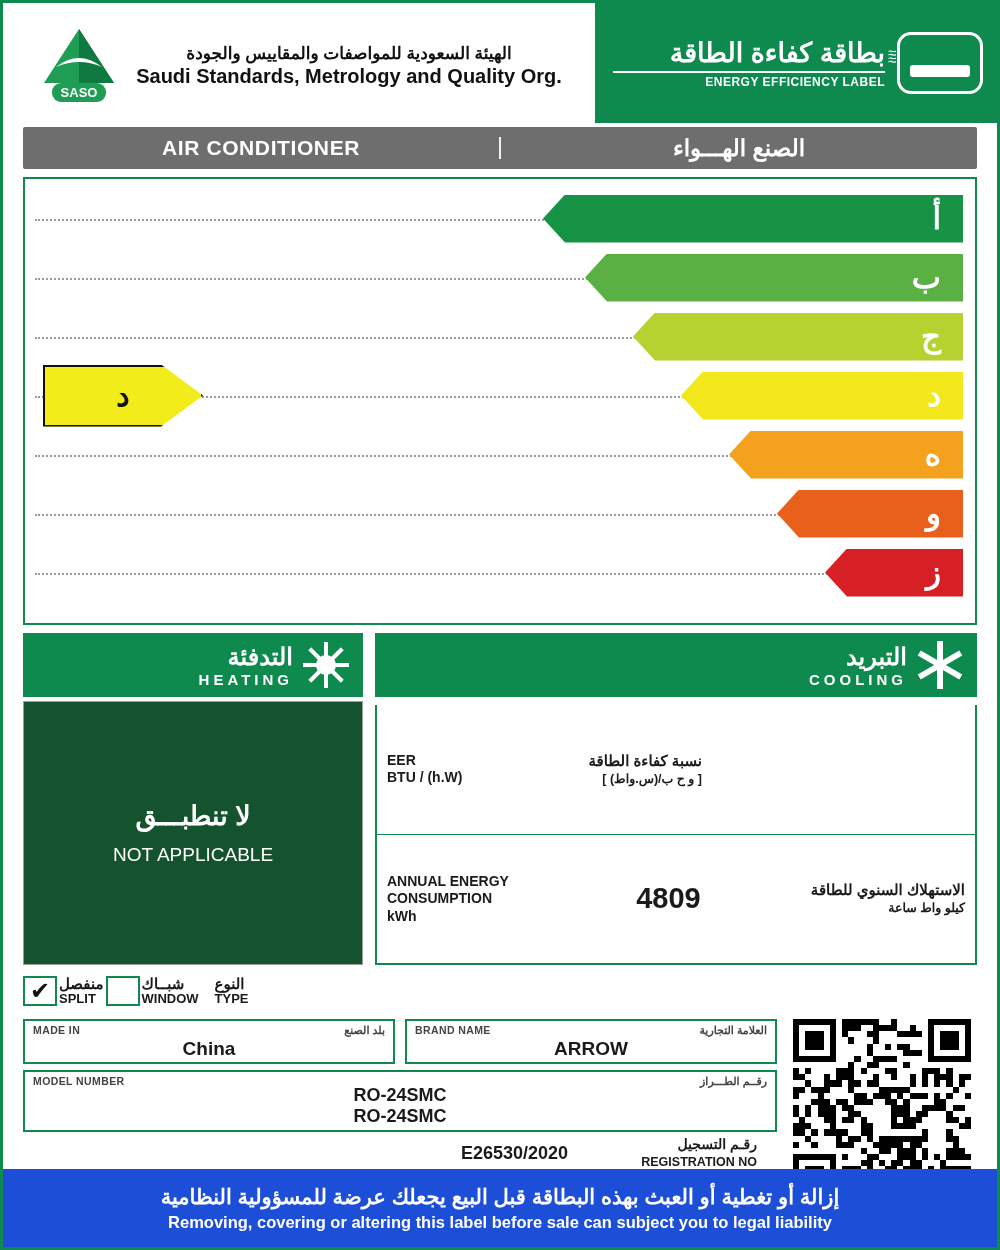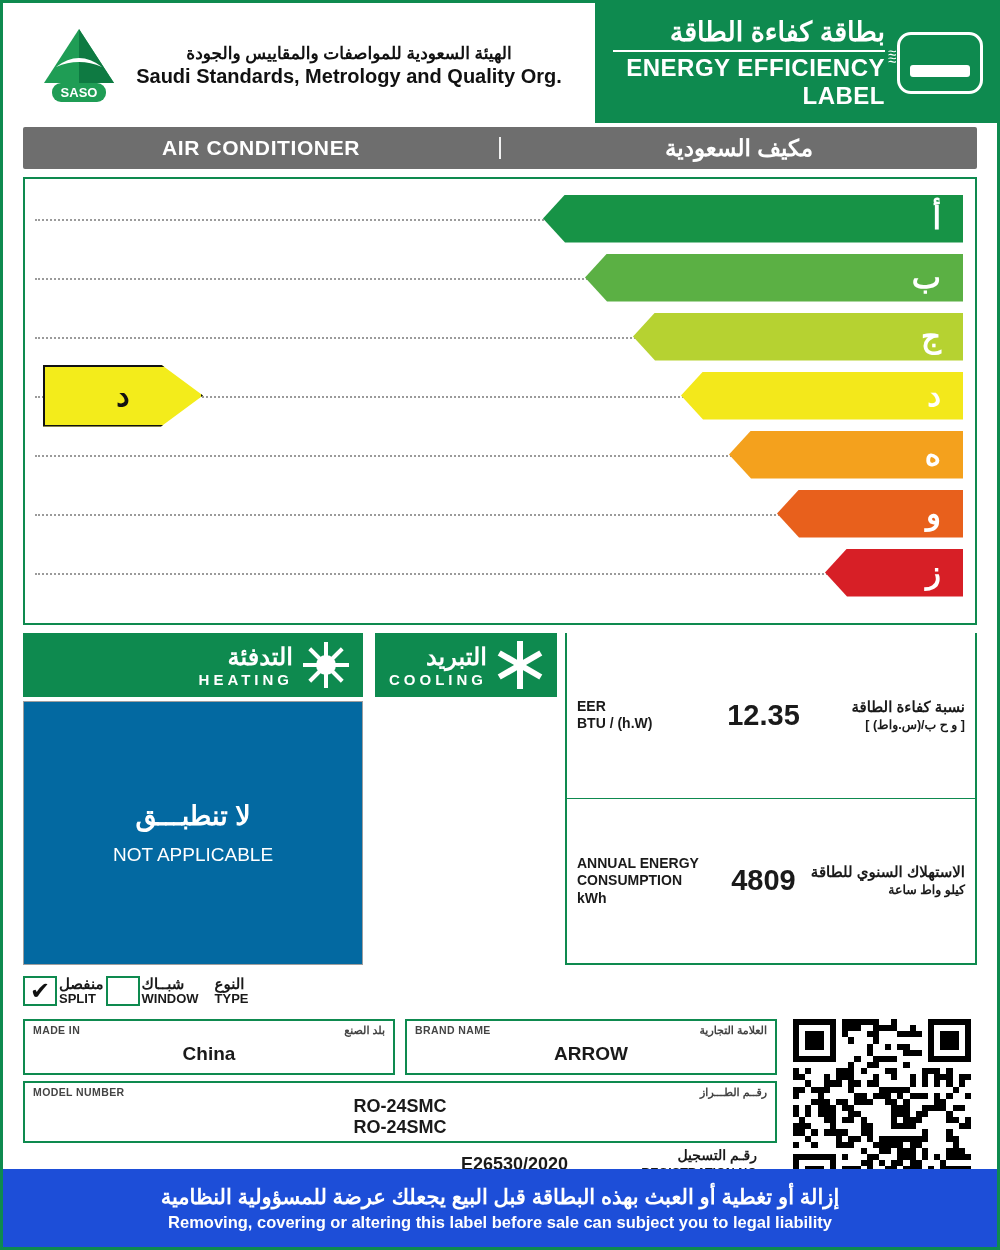--- a/index.html
+++ b/index.html
@@ -41,21 +41,21 @@
     background:#0e8a4f;
     color:#fff;
     display:flex;
     align-items:center;
     justify-content:flex-start;
     gap:12px;
     padding:0 14px 0 18px;
   }
   .eel-texts { text-align:right; flex:1; }
   .eel-ar { font-size:27px; font-weight:bold; letter-spacing:1px; }
-  .eel-en { font-size:24px; font-weight:bold; letter-spacing:0.5px; border-top:2px solid #fff; padding-top:2px; margin-top:2px;}
+  .eel-en { font-size:12px; font-weight:bold; letter-spacing:0.5px; border-top:2px solid #fff; padding-top:2px; margin-top:2px;}
   .ac-icon {
     width:86px;height:62px;border:3px solid #fff;border-radius:14px;
     position:relative;flex:0 0 auto;
   }
   .ac-icon .bar { position:absolute;left:10px;right:10px;bottom:14px;height:12px;background:#fff;border-radius:3px;}
   .ac-icon .waves { position:absolute;left:-12px;top:14px;font-size:15px;color:#fff;line-height:7px;}
   
   .product-bar {
     margin:4px 20px 0 20px;
     height:42px;
@@ -107,37 +107,37 @@
   }
   
   .mid {
     margin:8px 20px 0 20px;
     display:flex;
     gap:12px;
     height:332px;
   }
   .panel { position:relative; }
   .panel-heating { width:340px; display:flex; flex-direction:column;}
-  .panel-cooling { flex:1; display:flex; gap:8px;}
+  .panel-cooling { flex:1; display:flex; flex-direction:column;gap:8px;}
   .panel-head {
     background:#0e8a4f; color:#fff;
     height:64px; display:flex; align-items:center;
     padding:0 14px;
   }
   .ph-texts { flex:1; text-align:right; padding-right:10px;}
   .ph-ar { font-size:24px; font-weight:bold; letter-spacing:1px;}
   .ph-en { font-size:15px; font-weight:bold; letter-spacing:4px;}
   .sun { width:46px;height:46px;position:relative;flex:0 0 auto;}
   .sun .core{position:absolute;left:13px;top:13px;width:20px;height:20px;border-radius:50%;background:#fff;}
   .sun i{position:absolute;left:21px;top:0;width:4px;height:46px;background:#fff;transform-origin:50% 50%;}
   .snow { width:46px;height:46px;position:relative;flex:0 0 auto;}
   .snow i{position:absolute;left:20px;top:-1px;width:6px;height:48px;background:#fff;transform-origin:50% 50%;}
   .heating-body {
     flex:1;
-    background:#0369a1;
+    background:#14532d;
     margin-top:4px;
     border:1px solid #9e9e9e;
     display:flex; flex-direction:column; align-items:center; justify-content:center;
     color:#fff;
   }
   .hb-ar { font-size:27px; font-weight:bold; letter-spacing:2px;}
   .hb-en { font-size:19px; margin-top:12px;}
   .cooling-body {
     flex:1; border:2px solid #0e8a4f; border-top:none;
     display:flex; flex-direction:column;
@@ -162,21 +162,21 @@
   .type-lbl .ar{font-size:15px;font-weight:bold;}
   .type-lbl .en{font-size:13px;font-weight:bold;}
   
   .info {
     margin:8px 20px 0 20px;
     display:flex; gap:10px;
   }
   .info-left { flex:1; }
   .ibox {
     border:2px solid #0e8a4f;
-    height:56px;
+    height:45px;
     position:relative;
     display:flex; align-items:center;
     margin-bottom:6px;
   }
   .ibox.tall { height:62px; }
   .ib-en { position:absolute; left:8px; top:3px; font-size:10.5px; font-weight:bold; color:#444; letter-spacing:0.4px;}
   .ib-ar { position:absolute; right:8px; top:3px; font-size:11px; font-weight:bold; color:#444;}
   .ib-val { flex:1; text-align:center; font-size:19px; font-weight:bold; padding-top:14px; line-height:1.15;}
   .pair { display:flex; gap:10px; }
   .pair .ibox { flex:1; margin-bottom:6px;}
@@ -230,21 +230,21 @@
       <div class="ac-icon">
         <div class="waves">≈<br>≈</div>
         <div class="bar"></div>
       </div>
     </div>
   </div>
 
   <div class="product-bar">
     <div class="pb-en">AIR CONDITIONER</div>
     <div class="pb-sep"></div>
-    <div class="pb-ar">مكيف السعودية</div>
+    <div class="pb-ar">الصنع الهـــواء</div>
   </div>
 
   <div class="scale-box">
     <div id="scale-rows">
         <div class="row">
           <div class="dots"></div>
           <div class="arrow" style="background: rgb(23, 147, 70); width: 420px;">
             <span>أ</span>
           </div>
         </div>
@@ -318,21 +318,20 @@
         </div>
         <div class="snow">
           <i style="transform:rotate(0deg)"></i>
           <i style="transform:rotate(60deg)"></i>
           <i style="transform:rotate(120deg)"></i>
         </div>
       </div>
       <div class="cooling-body" id="cooling-rows">
           <div class="crow">
             <div class="c-en"><b>EER</b><br><span style="font-weight:bold;white-space:pre-line;">BTU / (h.W)</span></div>
-            <div class="c-val">12.35</div>
             <div class="c-ar">نسبة كفاءة الطاقة<div class="sub" style="white-space:pre-line;">[ و ح ب/(س.واط) ]</div></div>
           </div>
           <div class="crow">
             <div class="c-en"><b>ANNUAL ENERGY CONSUMPTION</b><br><span style="font-weight:bold;white-space:pre-line;">kWh</span></div>
             <div class="c-val">4809</div>
             <div class="c-ar">الاستهلاك السنوي للطاقة<div class="sub" style="white-space:pre-line;">كيلو واط ساعة</div></div>
           </div>
         </div>
     </div>
   </div>

